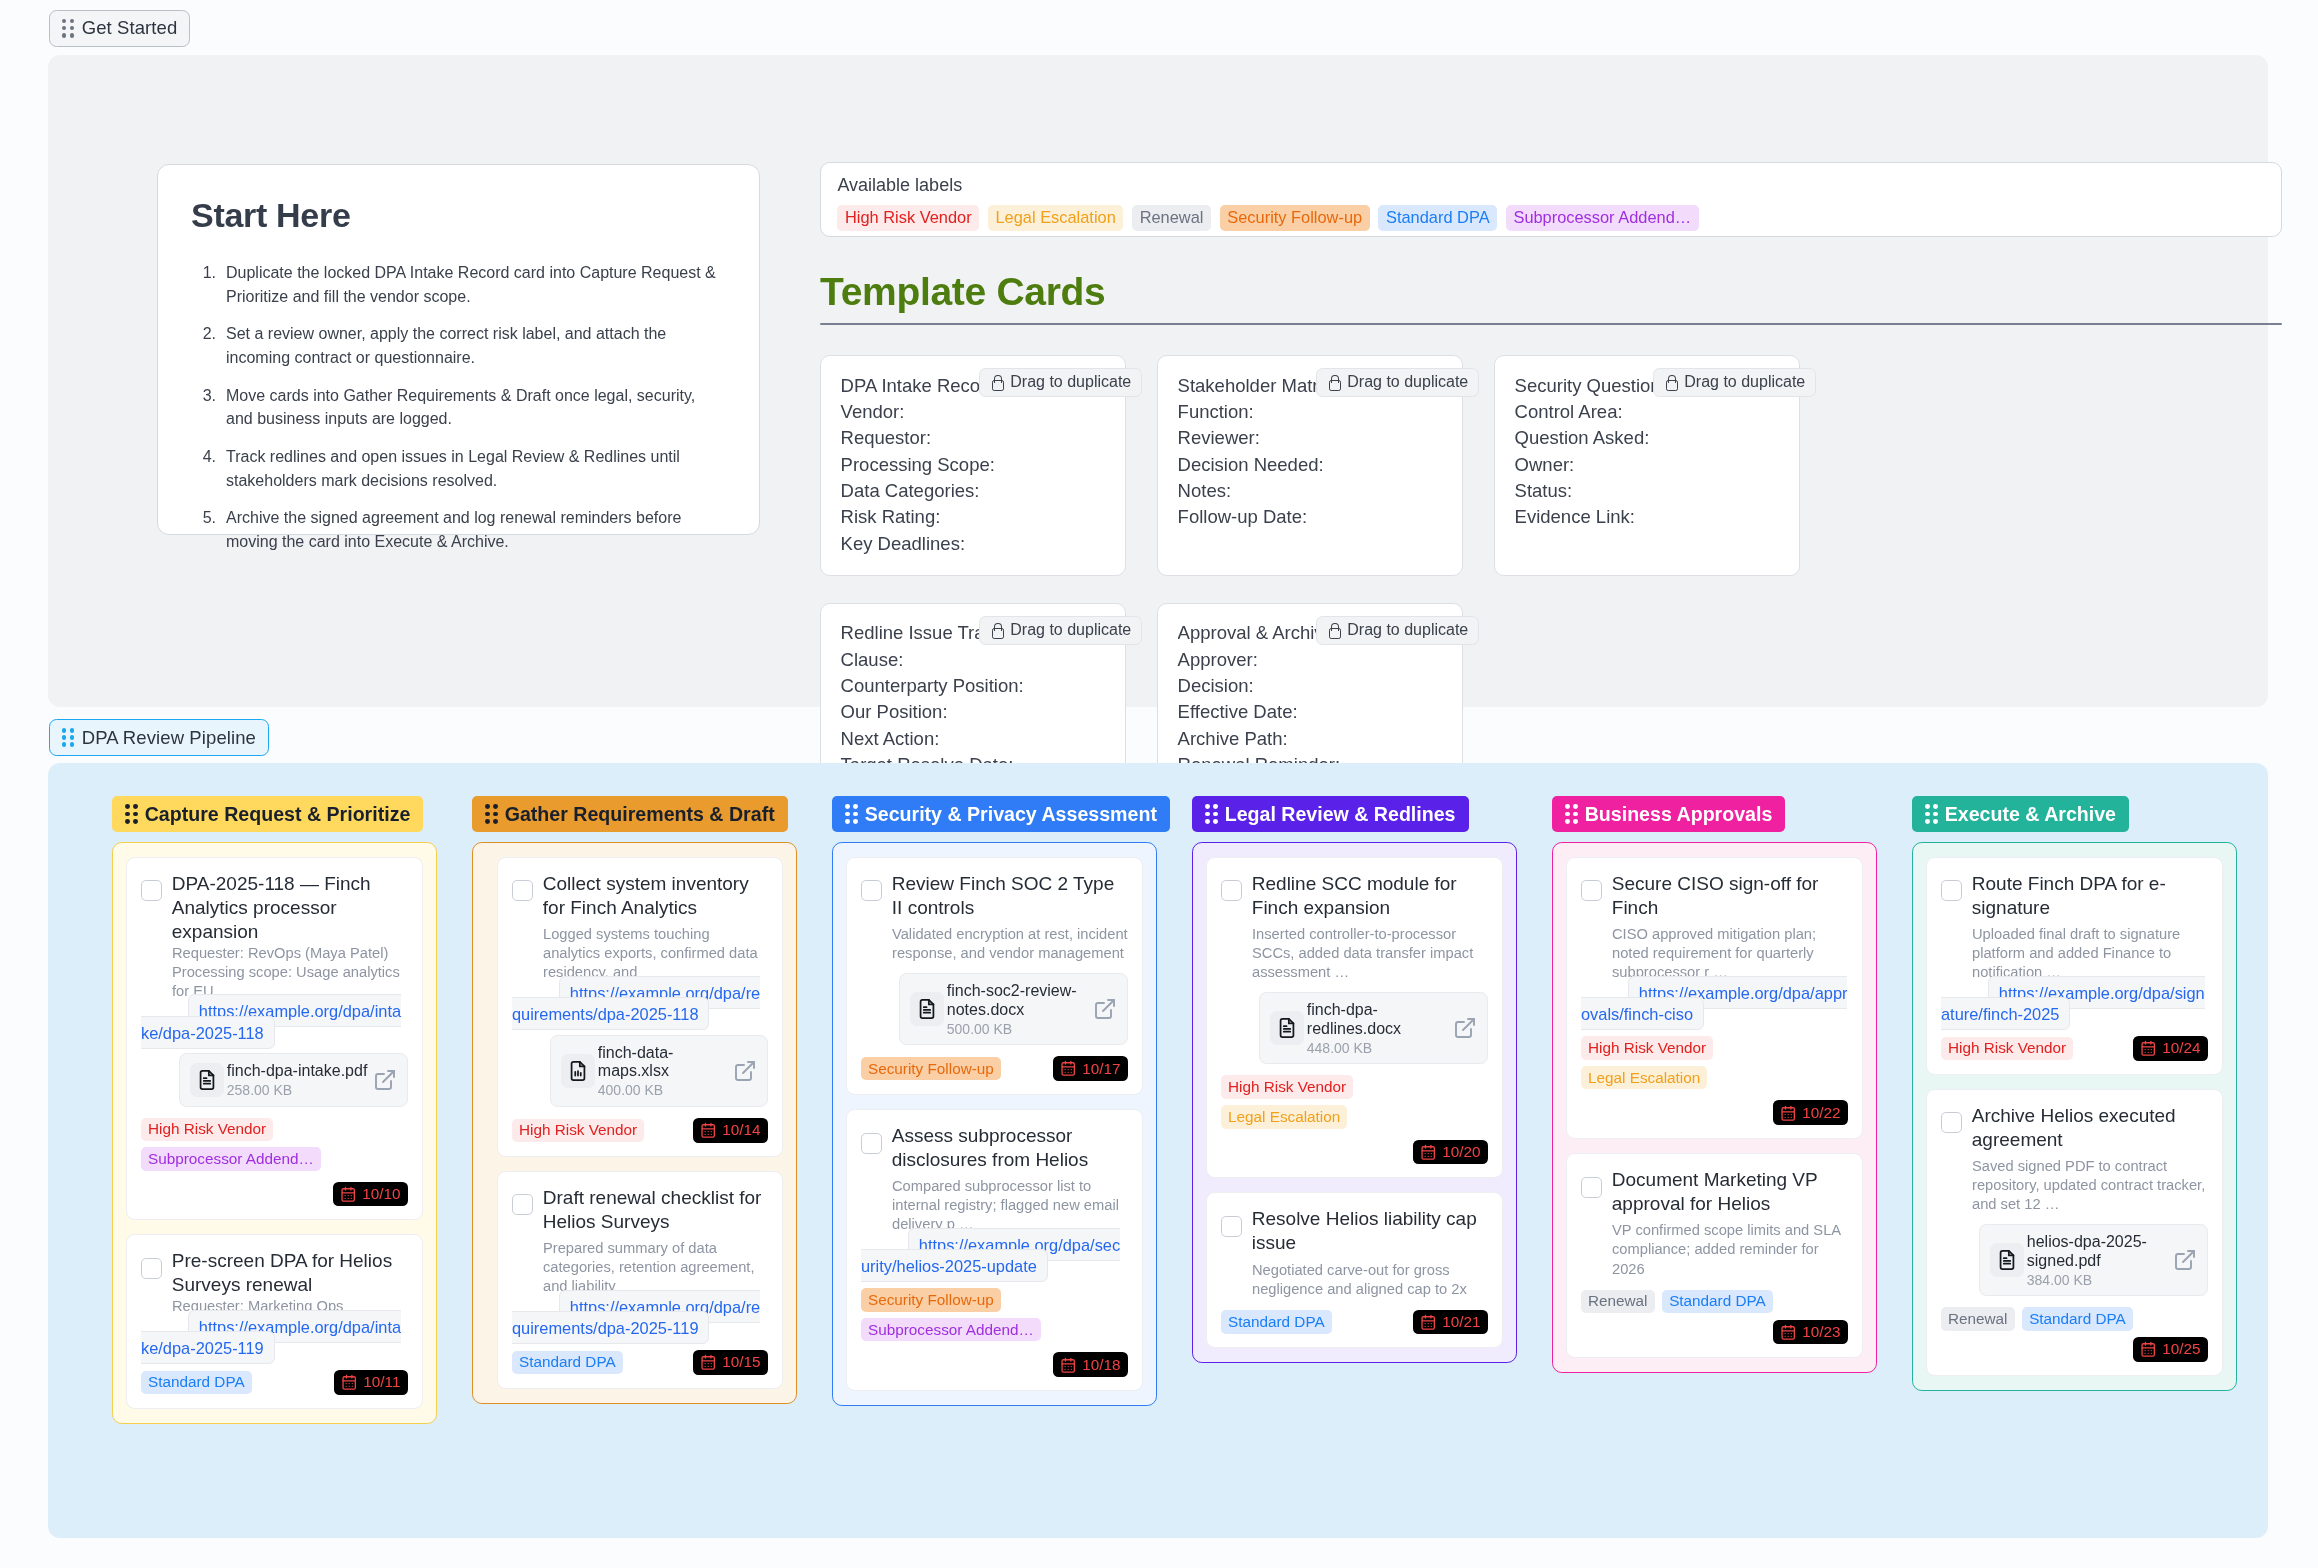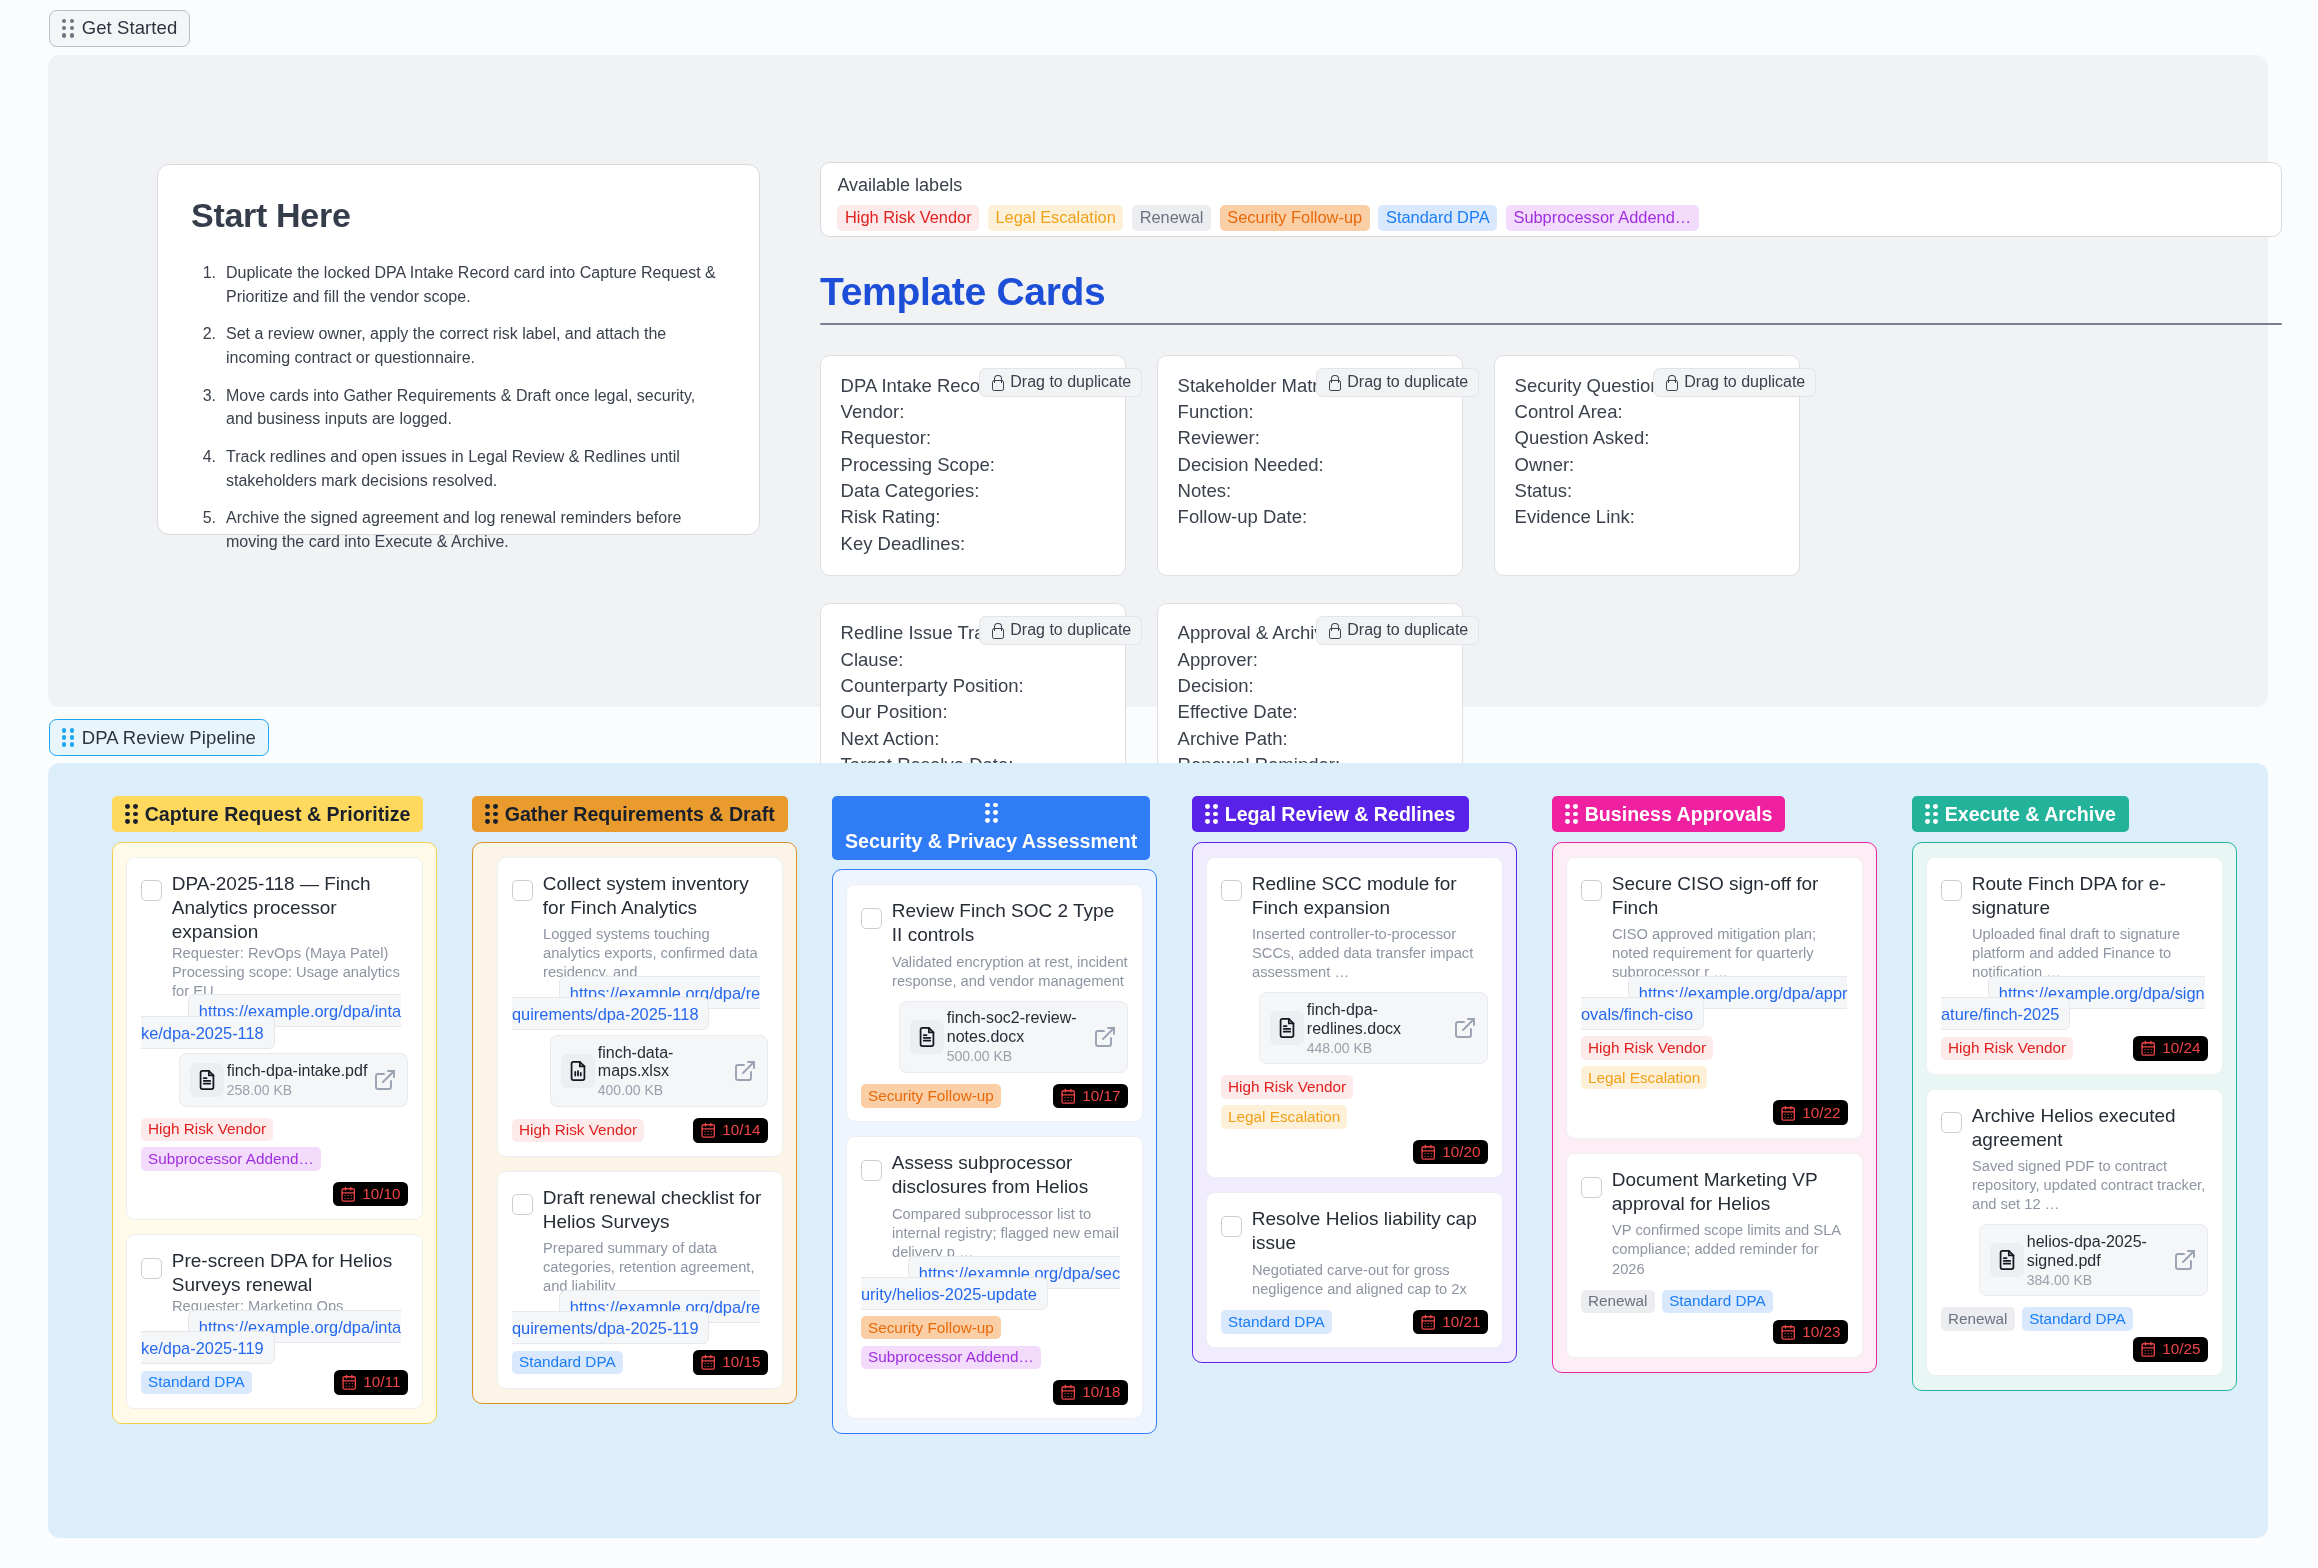--- a/index.html
+++ b/index.html
@@ -67,21 +67,21 @@
     border-radius: 4.9px; padding: 2.7px 7.6px;
     font-size: 16.4px; line-height: 1.25; white-space: nowrap;
   }
 
   
   #tpl-heading {
     position: absolute; left: 772px; top: 215px;
     width: 1462px;
   }
   #tpl-heading h2 {
-    font-size: 39px; font-weight: 700; color: #1d4ed8; letter-spacing: -0.3px;
+    font-size: 39px; font-weight: 700; color: #4d7c0f; letter-spacing: -0.3px;
     padding-bottom: 8.7px;
   }
   #tpl-heading .rule { height: 2.7px; background: #7a8091; border-radius: 1.1px; width: 1462px; }
 
   #tpl-grid { position: absolute; left: 772px; top: 300px; width: 1462px; }
   .tpl-row { display: flex; gap: 31px; margin-bottom: 27px; }
   .tpl-card {
     position: relative;
     width: 306px;
     background: #ffffff; border: 1.6px solid #dcdfe4; border-radius: 9.8px;
@@ -429,21 +429,21 @@
                   <svg width="16.4" height="16.4" viewBox="0 0 24 24" fill="none" stroke="#ef4444" stroke-width="1.9" stroke-linecap="round" stroke-linejoin="round">
                     <rect x="3" y="4" width="18" height="18" rx="2"></rect>
                     <path d="M16 2v4M8 2v4M3 10h18"></path>
                     <path d="M7.5 14h.01M12 14h.01M16.5 14h.01M7.5 18h.01M12 18h.01M16.5 18h.01"></path>
                   </svg>
                 </span>
                 <span>10/15</span>
               </span>
             </div></div>
         </div></div>
-      <div class="col"><div class="col-head" style="background: rgb(47, 124, 246); color: rgb(255, 255, 255); flex-direction: column;">
+      <div class="col"><div class="col-head" style="background: rgb(47, 124, 246); color: rgb(255, 255, 255);">
           <span class="grip">
             <i></i>
             <i></i>
             <i></i>
             <i></i>
             <i></i>
             <i></i>
           </span>
           <span>Security &amp; Privacy Assessment</span>
         </div><div class="col-body" style="background: rgb(238, 245, 254); border-color: rgb(47, 124, 246);">

